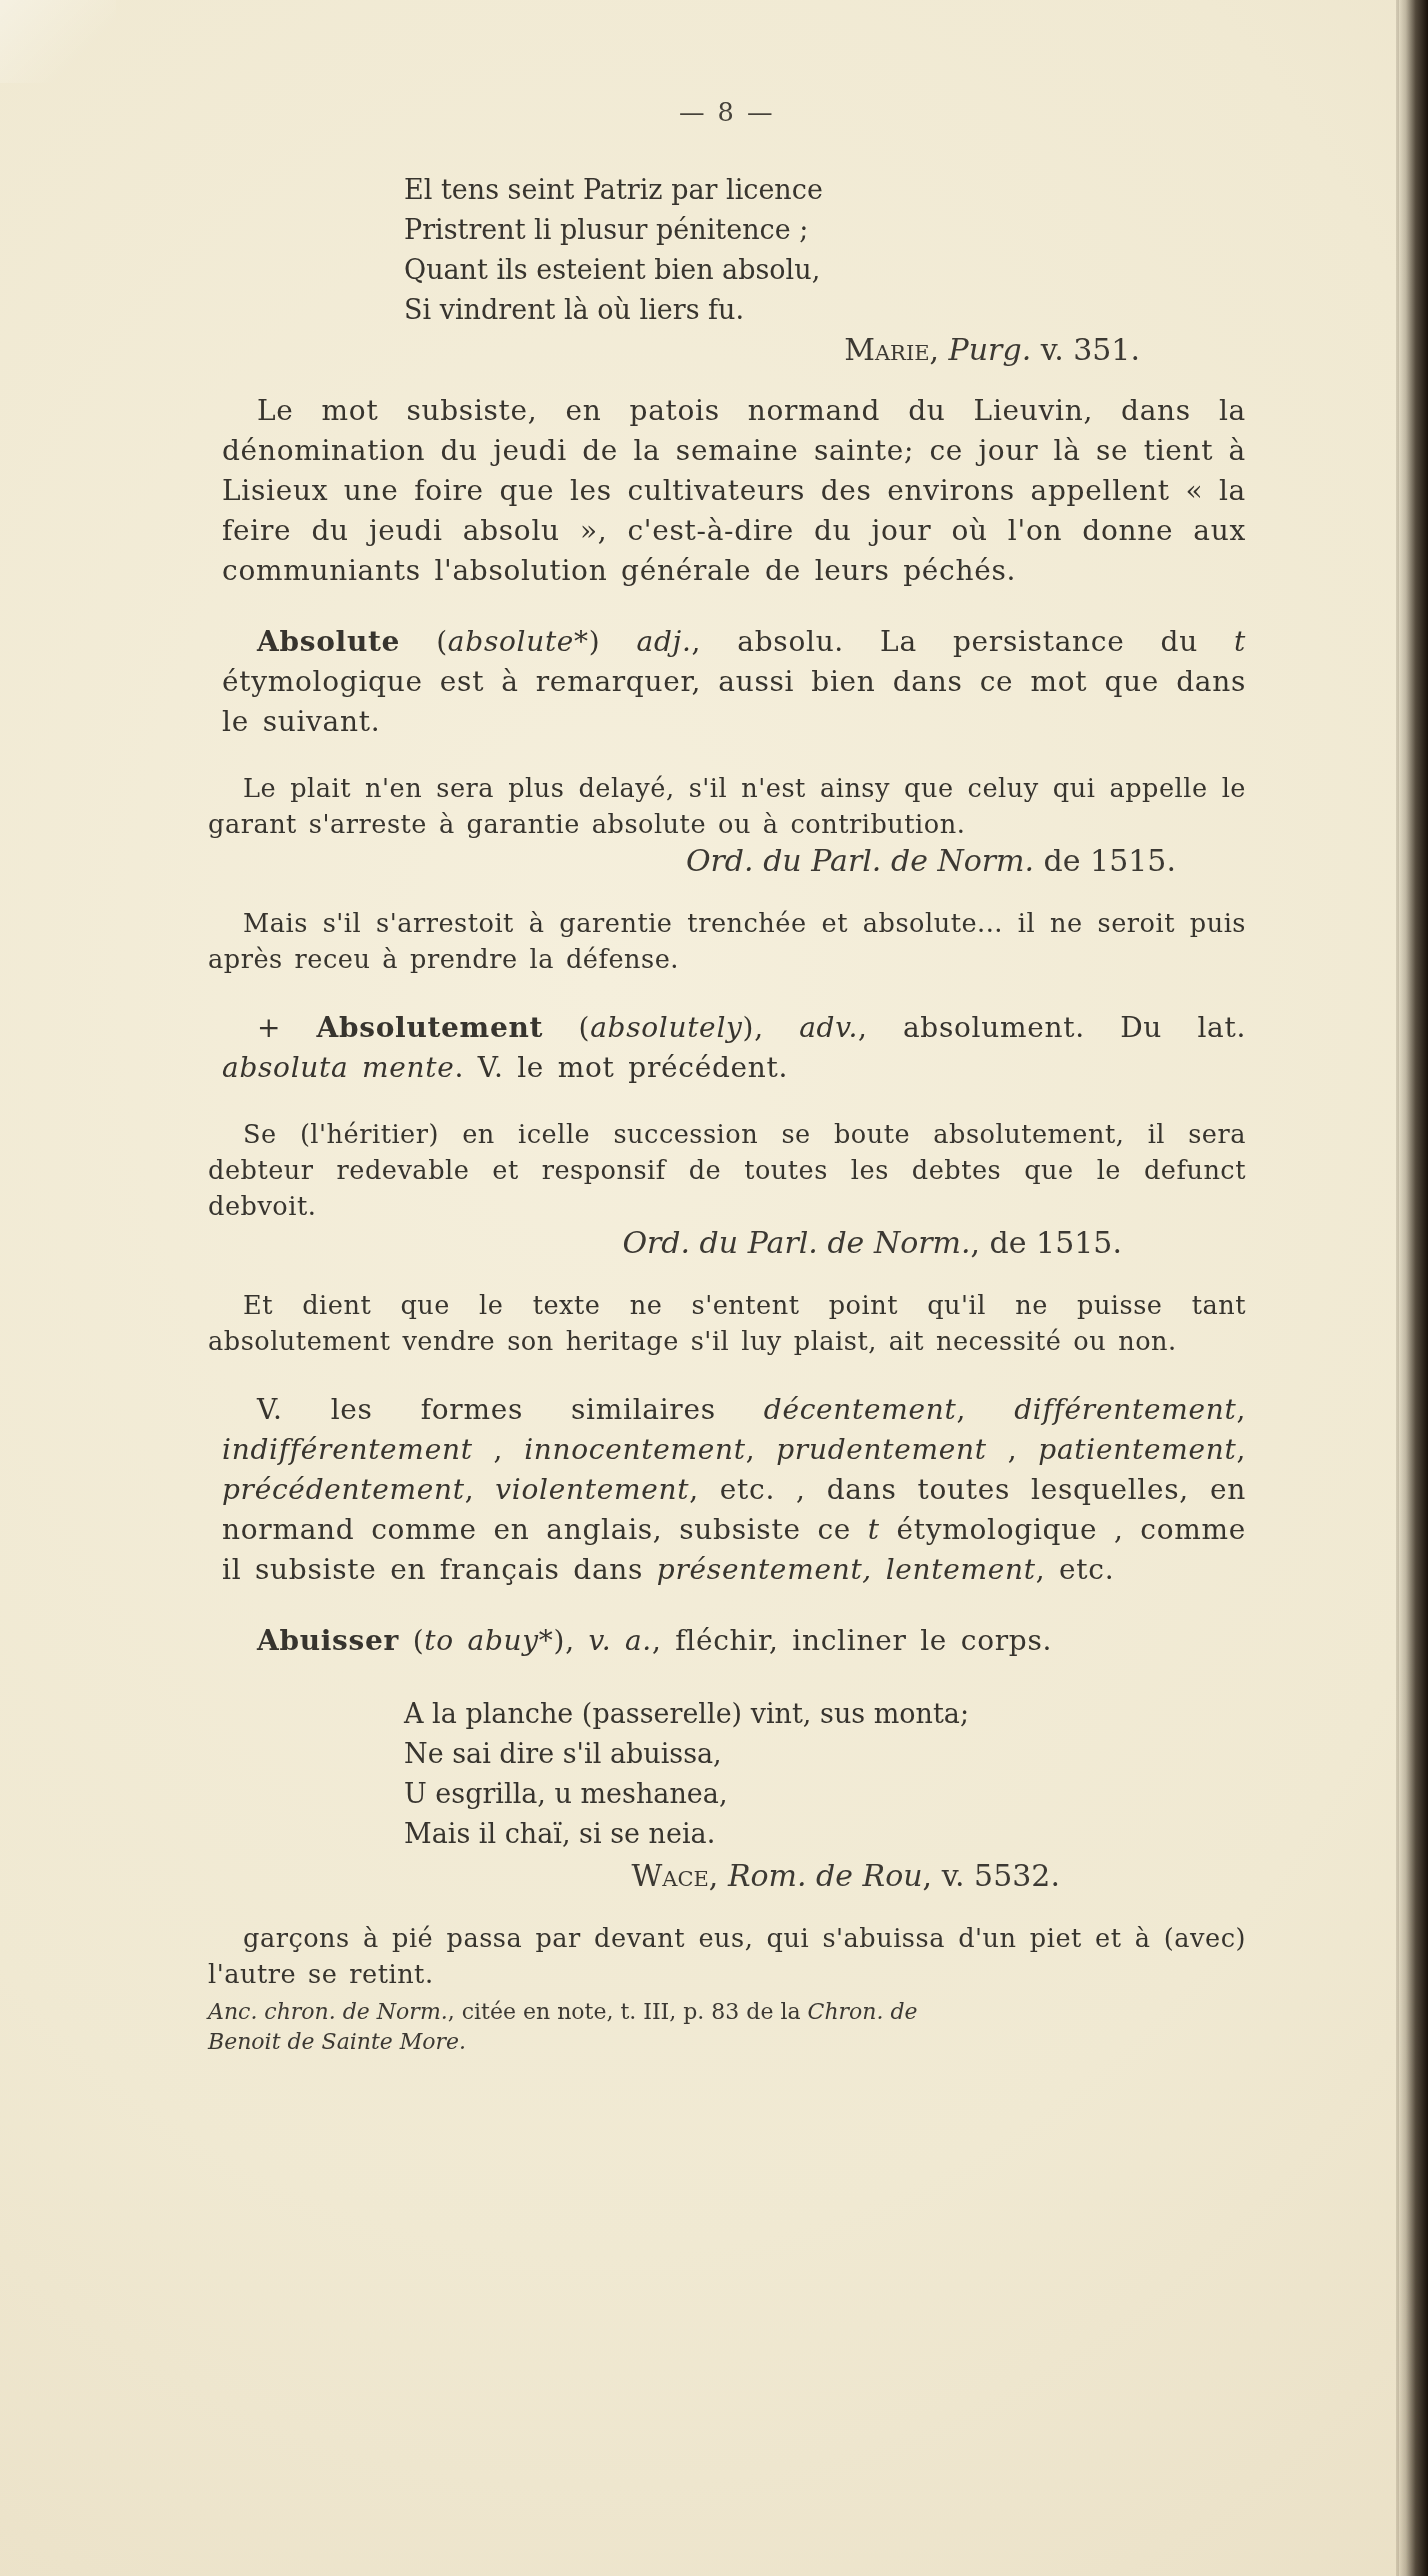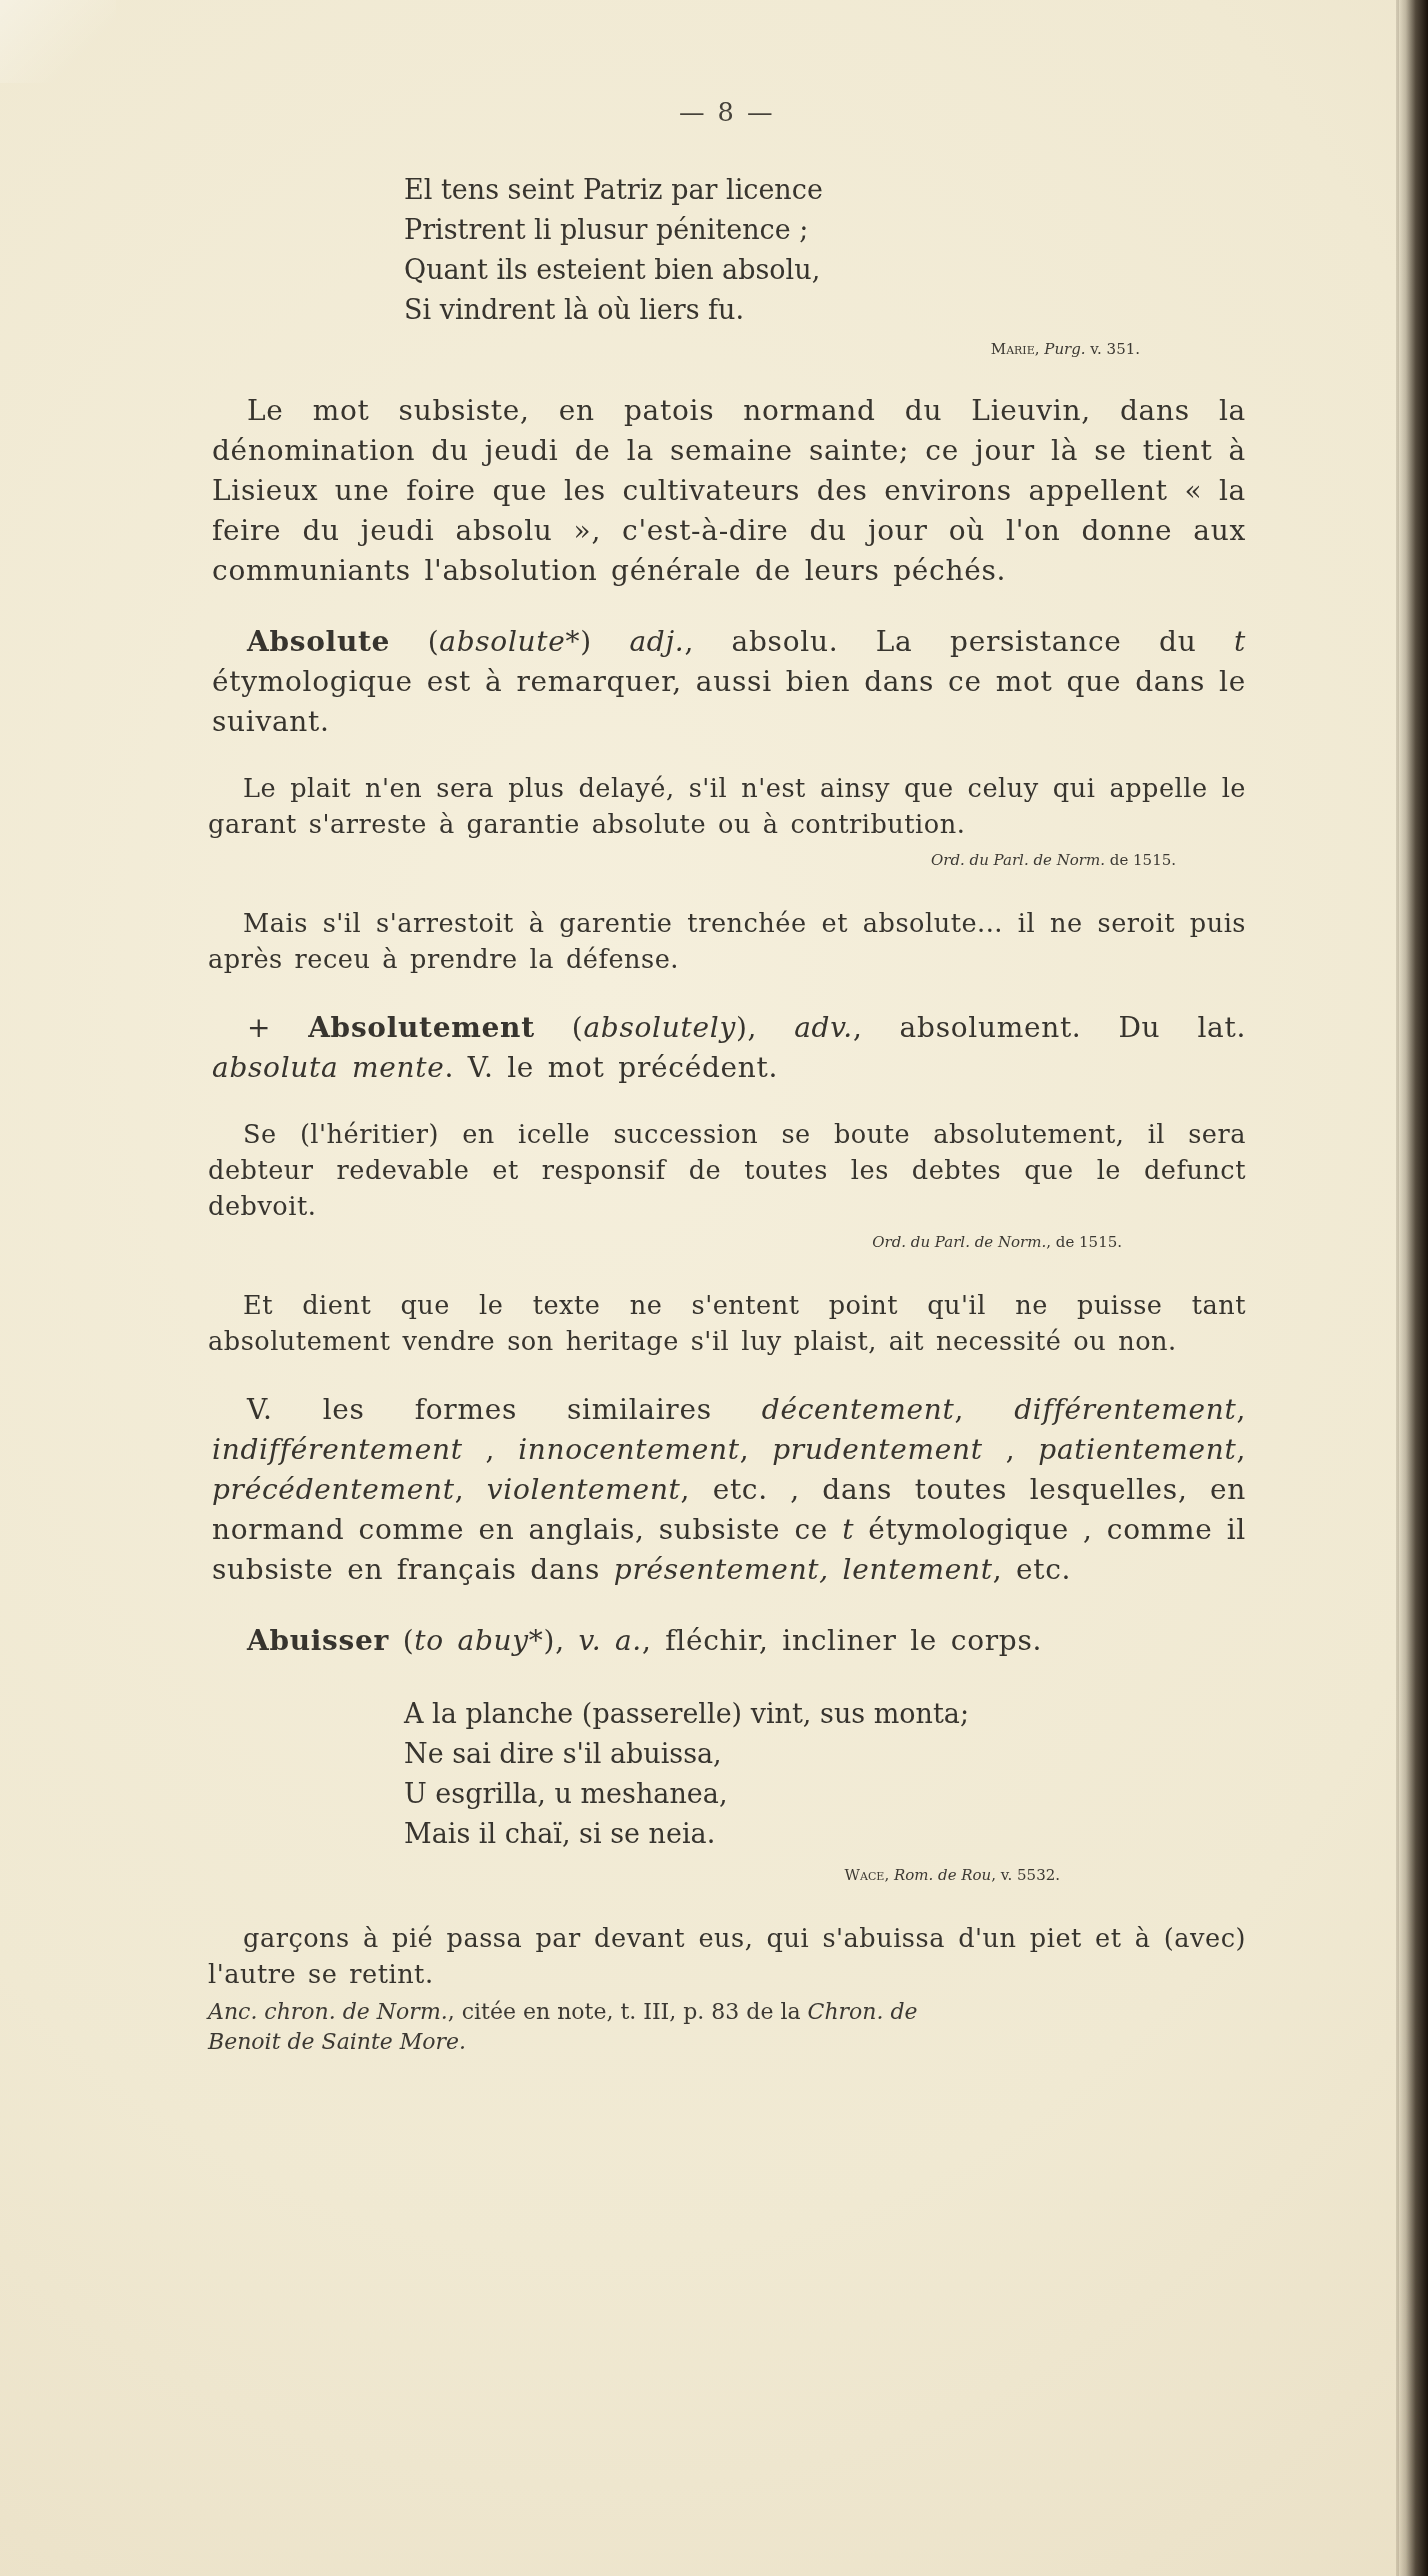--- a/index.html
+++ b/index.html
@@ -35,31 +35,31 @@
 
   .page-number {
     text-align: center; font-size: 25.6px; letter-spacing: 2.5px;
     color: #46423a; margin-bottom: 43px;
   }
 
   .verse { margin-left: 196px; font-size: 27px; line-height: 40px; }
   .verse2 { margin-top: 33px; }
   .verse-line { white-space: nowrap; }
 
-  .cit { font-size: 15px; line-height: 33px; text-align: right; color: #3c3933; }
+  .cit { font-size: 30px; line-height: 33px; text-align: right; color: #3c3933; }
   .cit-marie   { margin-right: 106px; margin-top: 3.3px; }
   .cit-ord1    { margin-right: 70px;  margin-top: 1.7px; }
   .cit-terrien { margin-right: 62px;  margin-top: 1.7px; }
   .cit-ord2    { margin-right: 124px; margin-top: 1.7px; }
   .cit-rouille { margin-right: 41px;  margin-top: 1.7px; }
   .cit-wace    { margin-right: 186px; margin-top: 5px; }
 
   .para {
     font-size: 28px; line-height: 40px; text-align: justify;
-    text-indent: 35px; margin: 25px 0 0 4px;
+    text-indent: 35px; margin: 25px 0 0 14px;
     letter-spacing: 0.7px; word-spacing: 4.1px;
   }
   .para-entry { margin-top: 31px; }
 
   .quote {
     font-size: 25.6px; line-height: 36px; text-align: justify;
     text-indent: 35px; margin: 28px 0 0 0;
     letter-spacing: 0.5px; word-spacing: 3.3px;
   }
 

